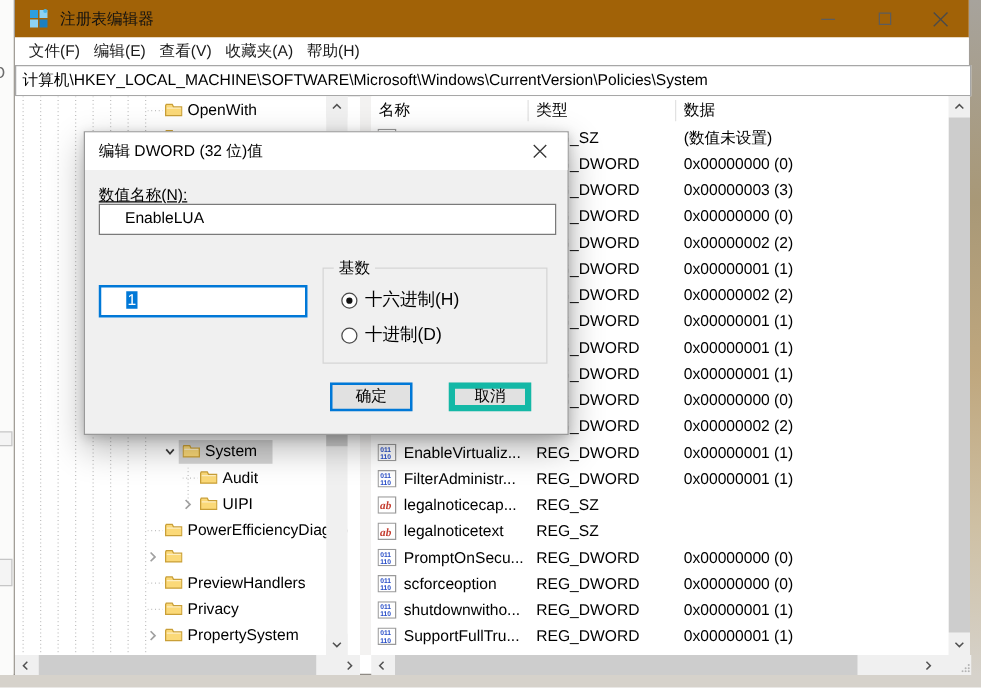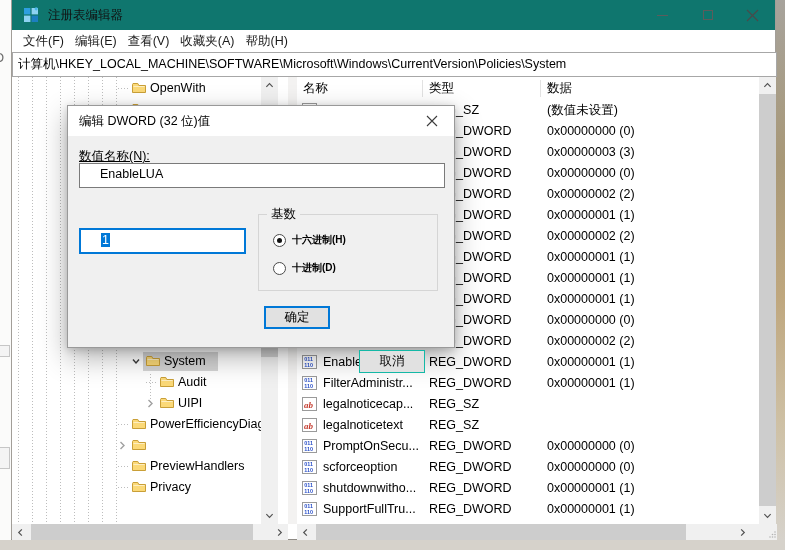--- a/index.html
+++ b/index.html
@@ -16,21 +16,21 @@
   .bg-frag-text { position:absolute; left:-6px; top:50px; color:#6d6d6d; font-size:13px; }
   .bg-frag-box1 { position:absolute; left:-4px; top:345px; width:14px; height:12px; border:1px solid #c6c6c6; background:#f4f4f4; }
   .bg-frag-box2 { position:absolute; left:-4px; top:447px; width:14px; height:22px; border:1px solid #c6c6c6; background:#f4f4f4; }
   .backdrop-right { position:absolute; left:776px; top:0; width:9px; height:540px;
     background:linear-gradient(180deg,#a7a39c 0%,#a89877 30%,#bfa77e 55%,#cec0a4 78%,#d6d2cb 100%); }
 
   
   .window { position:absolute; left:11px; top:0; width:765px; height:540px; background:#fff;
     border-left:1px solid #a29e98; border-right:1px solid #a29e98; border-bottom:1px solid #8f8b85; }
 
-  .titlebar { position:absolute; left:0; top:0; width:100%; height:30px; background:#0f766e; }
+  .titlebar { position:absolute; left:0; top:0; width:100%; height:30px; background:#a16207; }
   .app-icon { position:absolute; left:11px; top:7px; width:16px; height:16px; }
   .title-text { position:absolute; left:36px; top:0; line-height:30px; font-size:12.5px; color:#111; }
   .win-btn { position:absolute; top:0; width:45px; height:30px; display:flex; align-items:center; justify-content:center; }
   .btn-min { right:90px; } .btn-max { right:45px; } .btn-close { right:0; }
   .glyph-min { width:11px; height:1px; background:#5c5c5c; }
   .glyph-max { width:10px; height:10px; border:1px solid #5c5c5c; background:transparent; }
 
   .menubar { position:absolute; left:0; top:30px; width:100%; height:22px; background:#fff; display:flex; gap:11px; padding-left:11px; align-items:center; }
   .menu-item { font-size:12.5px; color:#1a1a1a; white-space:nowrap; }
 
@@ -87,24 +87,24 @@
   .dlg-label { position:absolute; font-size:12.5px; color:#000;text-decoration:underline; }
   .dlg-input { position:absolute; background:#fff; font-size:12.5px; line-height:21px; padding-left:20px; white-space:nowrap; overflow:hidden; }
   .name-input { left:11px; top:57px; width:366px; height:25px; border:1px solid #7a7a7a; }
   .data-input { left:11px; top:122px; width:167px; height:26px; border:2px solid #0078d7; }
   .sel-text { background:#0078d7; color:#fff; padding:0 1px; }
   .groupbox { position:absolute; left:190px; top:108px; width:180px; height:77px; border:1px solid #d5d5d5; }
   .group-legend { position:absolute; left:8px; top:-9px; background:#f0f0f0; padding:0 4px; font-size:12.5px; }
   .radio-row { position:absolute; left:14px; height:14px; display:flex; align-items:center; gap:6px; }
   .radio-circle { width:13px; height:13px; border:1px solid #4a4a4a; border-radius:50%; background:#fff; position:relative; flex:0 0 auto; }
   .radio-circle.checked::after { content:""; position:absolute; left:3px; top:3px; width:5px; height:5px; border-radius:50%; background:#111; }
-  .radio-label { font-size:10px; white-space:nowrap;font-weight:bold; }
+  .radio-label { font-size:14px; white-space:nowrap; }
   .dlg-btn { position:absolute; top:200px; width:66px; height:23px; background:#e1e1e1; display:flex; align-items:center; justify-content:center; font-size:12.5px; }
   .btn-ok { left:196px; border:2px solid #0078d7; }
-  .btn-cancel { left:291px; border:1px solid #14b8a6;margin-top:44px; }
+  .btn-cancel { left:291px; border:5px solid #14b8a6; }
 </style>
 </head>
 <body>
 
 <div class="backdrop-left">
   <div class="bg-frag-text">O</div>
   <div class="bg-frag-box1"></div>
   <div class="bg-frag-box2"></div>
 </div>
 <div class="backdrop-right"></div>
@@ -231,20 +231,30 @@
         <span class="tree-label" style="left: 138px;">PreviewHandlers</span>
       </div>
       <div class="tree-row" style="top: 400px;">
         <div class="tree-stub" style="left: 106px;"></div>
         <span class="tree-folder" style="left: 120px;"><svg viewBox="0 0 14 12" width="14" height="12">
      <path d="M0.5,2.5 L0.5,10.5 L13.5,10.5 L13.5,3.5 L6.8,3.5 L5.8,1.5 L1,1.5 Z" fill="#fbd978" stroke="#c99f37" stroke-width="1"></path>
      <rect x="1.4" y="4" width="11.2" height="1" fill="#ffffff" opacity="0.55"></rect>
    </svg></span>
         <span class="tree-label" style="left: 138px;">Privacy</span>
       </div>
+      <div class="tree-row" style="top: 421px;">
+        <span class="tree-chevron" style="left: 104px;"><svg viewBox="0 0 12 12" width="12" height="12">
+            <polyline points="4.5,3 8,6.5 4.5,10" stroke="#a0a0a0" stroke-width="1.4" fill="none"></polyline>
+          </svg></span>
+        <span class="tree-folder" style="left: 120px;"><svg viewBox="0 0 14 12" width="14" height="12">
+     <path d="M0.5,2.5 L0.5,10.5 L13.5,10.5 L13.5,3.5 L6.8,3.5 L5.8,1.5 L1,1.5 Z" fill="#fbd978" stroke="#c99f37" stroke-width="1"></path>
+     <rect x="1.4" y="4" width="11.2" height="1" fill="#ffffff" opacity="0.55"></rect>
+   </svg></span>
+        <span class="tree-label" style="left: 138px;">PropertySystem</span>
+      </div>
       <div class="tree-row" style="top: 442px;">
         <span class="tree-folder" style="left: 120px;"><svg viewBox="0 0 14 12" width="14" height="12">
      <path d="M0.5,2.5 L0.5,10.5 L13.5,10.5 L13.5,3.5 L6.8,3.5 L5.8,1.5 L1,1.5 Z" fill="#fbd978" stroke="#c99f37" stroke-width="1"></path>
      <rect x="1.4" y="4" width="11.2" height="1" fill="#ffffff" opacity="0.55"></rect>
    </svg></span>
         <span class="tree-label" style="left: 138px;"></span>
       </div>
     </div>
 
   <div class="vscroll vscroll-left">

